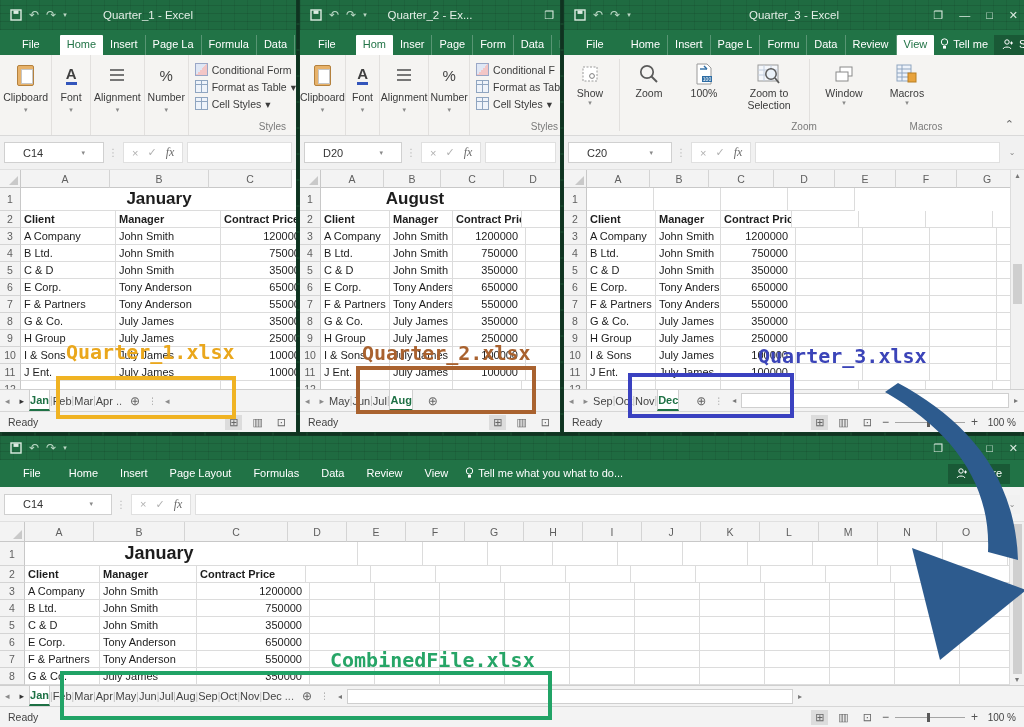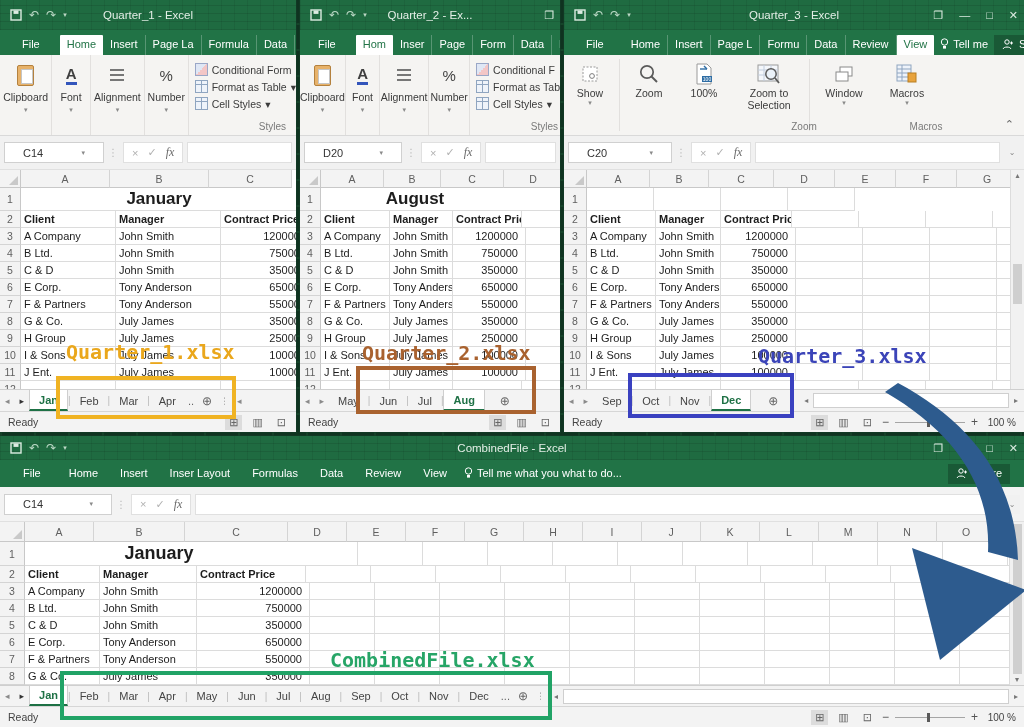--- a/index.html
+++ b/index.html
@@ -99,21 +99,21 @@
   .sh-cell.month-cell{justify-content:center;font-weight:bold;font-size:17px;border-right:none;}
   .wc .sh-cell.month-cell{font-size:18px;}
   .vscroll{position:absolute;right:0;top:0;bottom:0;width:13px;background:#f1f1f1;border-left:1px solid #dcdcdc;display:flex;flex-direction:column;align-items:center;justify-content:space-between;padding:1px 0;color:#777;font-size:8px;}
   .vscroll .thumb{flex:0 0 40px;width:9px;background:#cfcfcf;}
 
   
   .tabsrow{flex:0 0 21px;height:21px;background:#f3f3f3;border-top:1px solid #cfcfcf;display:flex;align-items:stretch;font-size:11px;color:#444;}
   .wc .tabsrow{flex:0 0 20px;}
   .tnav{display:flex;align-items:center;padding:0 5px;color:#8a8a8a;font-size:9px;}
   .stabs{display:flex;align-items:stretch;}
-  .stab{display:flex;align-items:center;padding:0 9px;background:transparent;color:#444;}
+  .stab{display:flex;align-items:center;padding:0 0;background:transparent;color:#444;}
   .stab.active{background:#fff;color:#1e7145;font-weight:bold;border-bottom:2px solid #1e7145;border-left:1px solid #cfcfcf;border-right:1px solid #cfcfcf;}
   .tab-sep{display:flex;align-items:center;color:#bbb;font-size:10px;}
   .tmore{display:flex;align-items:center;color:#666;padding:0 3px;}
   .addsheet{display:flex;align-items:center;justify-content:center;width:20px;color:#666;font-size:12px;}
   .tdots{display:flex;align-items:center;color:#999;font-size:9px;padding:0 3px;}
   .hscroll{display:flex;align-items:center;flex:1;gap:2px;padding:0 3px;}
   .hscroll .track{flex:1;height:13px;background:#fff;border:1px solid #cfcfcf;}
   .hscroll .harr{color:#777;font-size:8px;padding:0 3px;}
 
   
@@ -837,33 +837,32 @@
     <div class="titlebar">
       <div class="qat">
         <svg class="icon-svg" width="12" height="12" viewBox="0 0 12 12">
             <rect x="1" y="1" width="10" height="10" fill="none" stroke="#dcebe1" stroke-width="1.4"></rect>
             <rect x="3.5" y="1.5" width="5" height="3.4" fill="#dcebe1"></rect>
           </svg>
         <span class="uglyph">↶</span>
         <span class="uglyph">↷</span>
         <span class="dd">▾</span>
       </div>
-      <span class="title-text">CombinedFile - Excel</span>
       <div class="winctl">
         <span>❐</span>
         <span>—</span>
         <span>□</span>
         <span>✕</span>
       </div>
     </div>
     <div class="menubar">
       <span class="mtab first">File</span>
       <span class="mtab">Home</span>
       <span class="mtab">Insert</span>
-      <span class="mtab">Inser Layout</span>
+      <span class="mtab">Page Layout</span>
       <span class="mtab">Formulas</span>
       <span class="mtab">Data</span>
       <span class="mtab">Review</span>
       <span class="mtab">View</span>
       <span class="mtab-tell">
         <svg class="icon-svg" width="9" height="12" viewBox="0 0 9 12">
             <circle cx="4.5" cy="4" r="3.2" fill="none" stroke="#fff" stroke-width="1"></circle>
             <rect x="3" y="8" width="3" height="2.6" fill="#fff"></rect>
           </svg>
         <span>Tell me what you what to do...</span>

